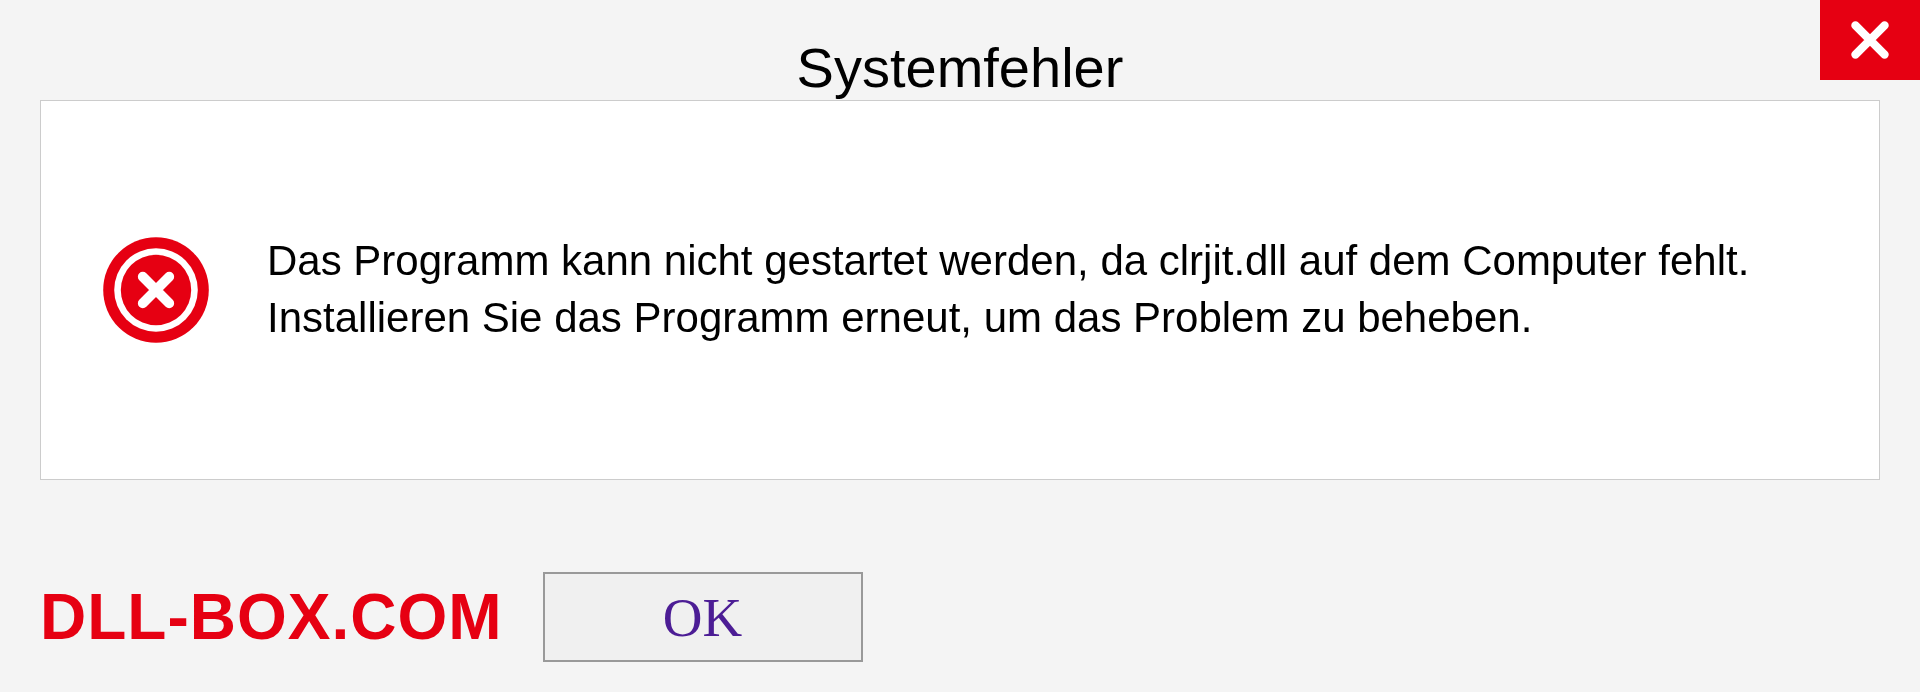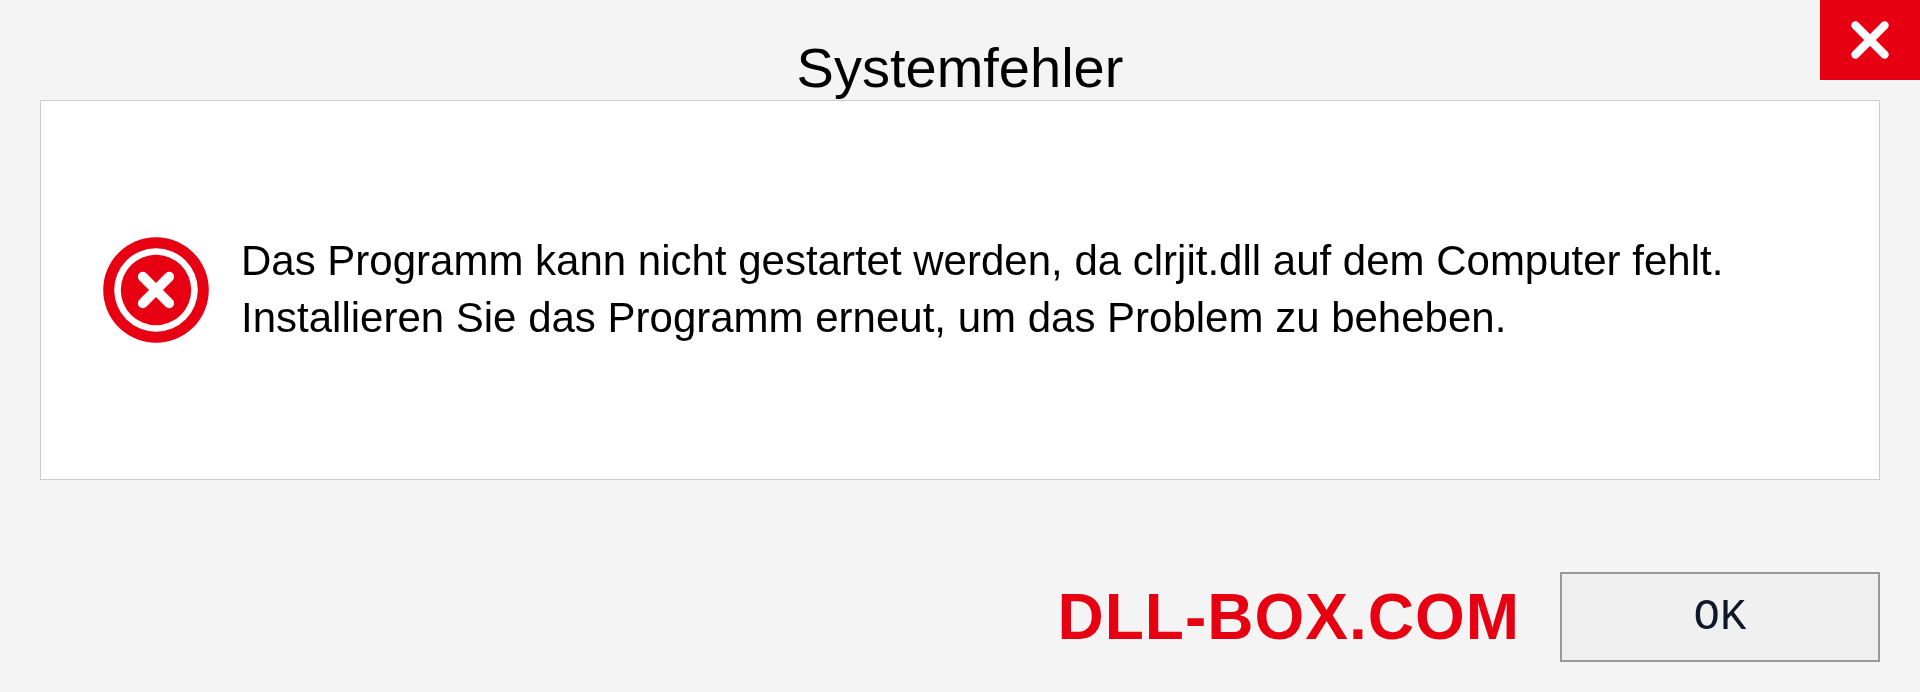--- a/index.html
+++ b/index.html
@@ -51,21 +51,21 @@
       height: 50px;
     }
     .content-box {
       margin: 0 40px;
       background: #ffffff;
       border: 1px solid #cccccc;
       height: 380px;
       display: flex;
       align-items: center;
       padding: 0 60px;
-      gap: 30px;
+      gap: 56px;
     }
     .error-circle {
       width: 110px;
       height: 110px;
       flex-shrink: 0;
       display: flex;
       align-items: center;
       justify-content: center;
     }
     .message {
@@ -73,40 +73,40 @@
       color: #000;
       line-height: 1.35;
     }
     .footer {
       position: absolute;
       bottom: 30px;
       left: 0;
       right: 0;
       display: flex;
       align-items: center;
-      justify-content: flex-end;
+      justify-content: flex-start;
       padding: 0 40px;
       gap: 40px;
     }
     .watermark {
       font-size: 64px;
       font-weight: 800;
       color: #e60012;
       letter-spacing: 1px;
       font-family: Arial, sans-serif;
     }
     .ok-button {
       width: 320px;
       height: 90px;
       background: #f0f0f0;
       border: 2px solid #999999;
-      font-size: 44px;
-      color: #0f172a;
+      font-size: 55px;
+      color: #4c1d95;
       cursor: pointer;
-      font-family: Liberation Mono, monospace;
+      font-family: Liberation Serif, serif;
       display: flex;
       align-items: center;
       justify-content: center;
     }
   </style>
 </head>
 <body>
 
 <div class="dialog">
 

